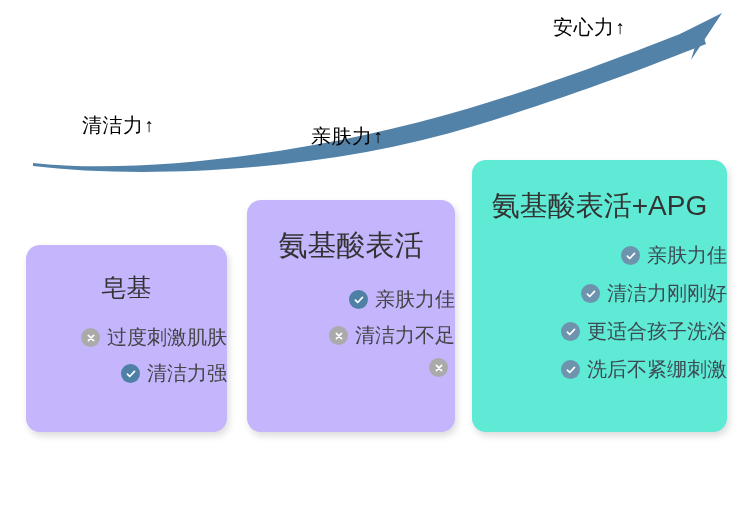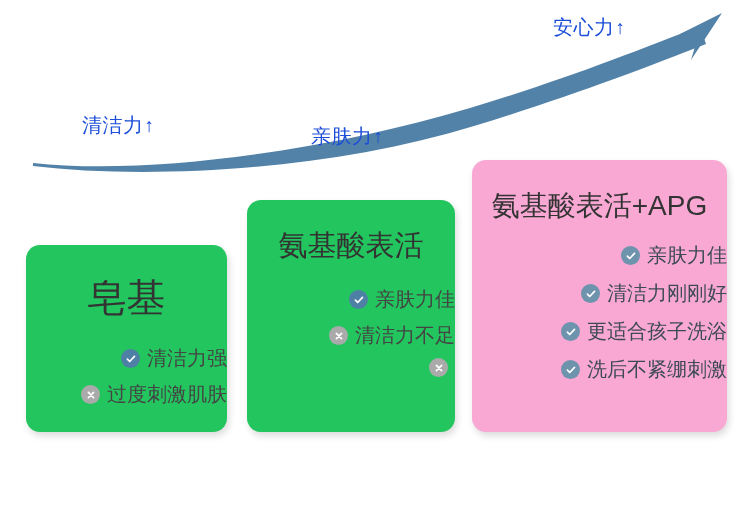--- a/index.html
+++ b/index.html
@@ -24,21 +24,21 @@
     left: 0;
     top: 0;
     width: 750px;
     height: 200px;
     pointer-events: none;
   }
 
   
   .stage-label {
     position: absolute;
-    color: #1d4ed8;
+    color: #000000;
     font-size: 20px;
     letter-spacing: 0.5px;
     white-space: nowrap;
     text-align: right;
   }
   .stage-label .arrow-up {
     font-size: 19px;
     margin-left: 1px;
   }
   #stage-label-0 { left: 82px;  top: 112px; }
@@ -46,39 +46,39 @@
   #stage-label-2 { left: 553px; top: 14px;  }
 
   
   .card {
     position: absolute;
     box-sizing: border-box;
     border-radius: 14px;
     padding: 0;
   }
   .card.plain {
-    background: #22c55e;
+    background: #c4b5fd;
     box-shadow: 2px 4px 7px rgba(0,0,0,0.14);
   }
   .card.highlight {
-    background: #f9a8d4;
+    background: #5eead4;
     box-shadow: 2px 4px 7px rgba(0,0,0,0.14);
   }
 
   #card-0 { left: 26px;  top: 245px; width: 201px; height: 187px; }
   #card-1 { left: 247px; top: 200px; width: 208px; height: 232px; }
   #card-2 { left: 472px; top: 160px; width: 255px; height: 272px; }
 
   .card-title {
     text-align: center;
     color: #333333;
     font-weight: normal;
     white-space: nowrap;
   }
-  #card-0 .card-title { font-size: 39px; margin: 26px 0 0 0; }
+  #card-0 .card-title { font-size: 25px; margin: 26px 0 0 0; }
   #card-1 .card-title { font-size: 29px; margin: 26px 0 0 0; }
   #card-2 .card-title { font-size: 28px; margin: 27px 0 0 0; }
 
   .feature-list {
     list-style: none;
     margin: 0;
     padding: 0;
   }
   #card-0 .feature-list { margin: 20px 0 0 18px; }
   #card-1 .feature-list { margin: 20px 0 0 24px; }
@@ -136,34 +136,34 @@
     <span>亲肤力</span><span class="arrow-up">↑</span>
   </div>
   <div class="stage-label" id="stage-label-2">
     <span>安心力</span><span class="arrow-up">↑</span>
   </div>
 
   <div class="card plain" id="card-0">
     <div class="card-title">皂基</div>
     <ul class="feature-list">
       <li class="feature-item">
+        <span class="feature-icon con">
+          <svg width="12" height="12" viewBox="0 0 12 12">
+              <path d="M3.4,3.4 L8.6,8.6 M8.6,3.4 L3.4,8.6" stroke="#ffffff" stroke-width="1.7" fill="none" stroke-linecap="round"></path>
+            </svg>
+        </span>
+        <span class="feature-text">过度刺激肌肤</span>
+      </li>
+      <li class="feature-item">
         <span class="feature-icon pro">
           <svg width="12" height="12" viewBox="0 0 12 12">
               <path d="M2.4,6.2 L4.7,8.5 L9.5,3.4" stroke="#ffffff" stroke-width="1.7" fill="none" stroke-linecap="round" stroke-linejoin="round"></path>
             </svg>
         </span>
         <span class="feature-text">清洁力强</span>
-      </li>
-      <li class="feature-item">
-        <span class="feature-icon con">
-          <svg width="12" height="12" viewBox="0 0 12 12">
-              <path d="M3.4,3.4 L8.6,8.6 M8.6,3.4 L3.4,8.6" stroke="#ffffff" stroke-width="1.7" fill="none" stroke-linecap="round"></path>
-            </svg>
-        </span>
-        <span class="feature-text">过度刺激肌肤</span>
       </li>
     </ul>
   </div>
 
   <div class="card plain" id="card-1">
     <div class="card-title">氨基酸表活</div>
     <ul class="feature-list">
       <li class="feature-item">
         <span class="feature-icon pro">
           <svg width="12" height="12" viewBox="0 0 12 12">

